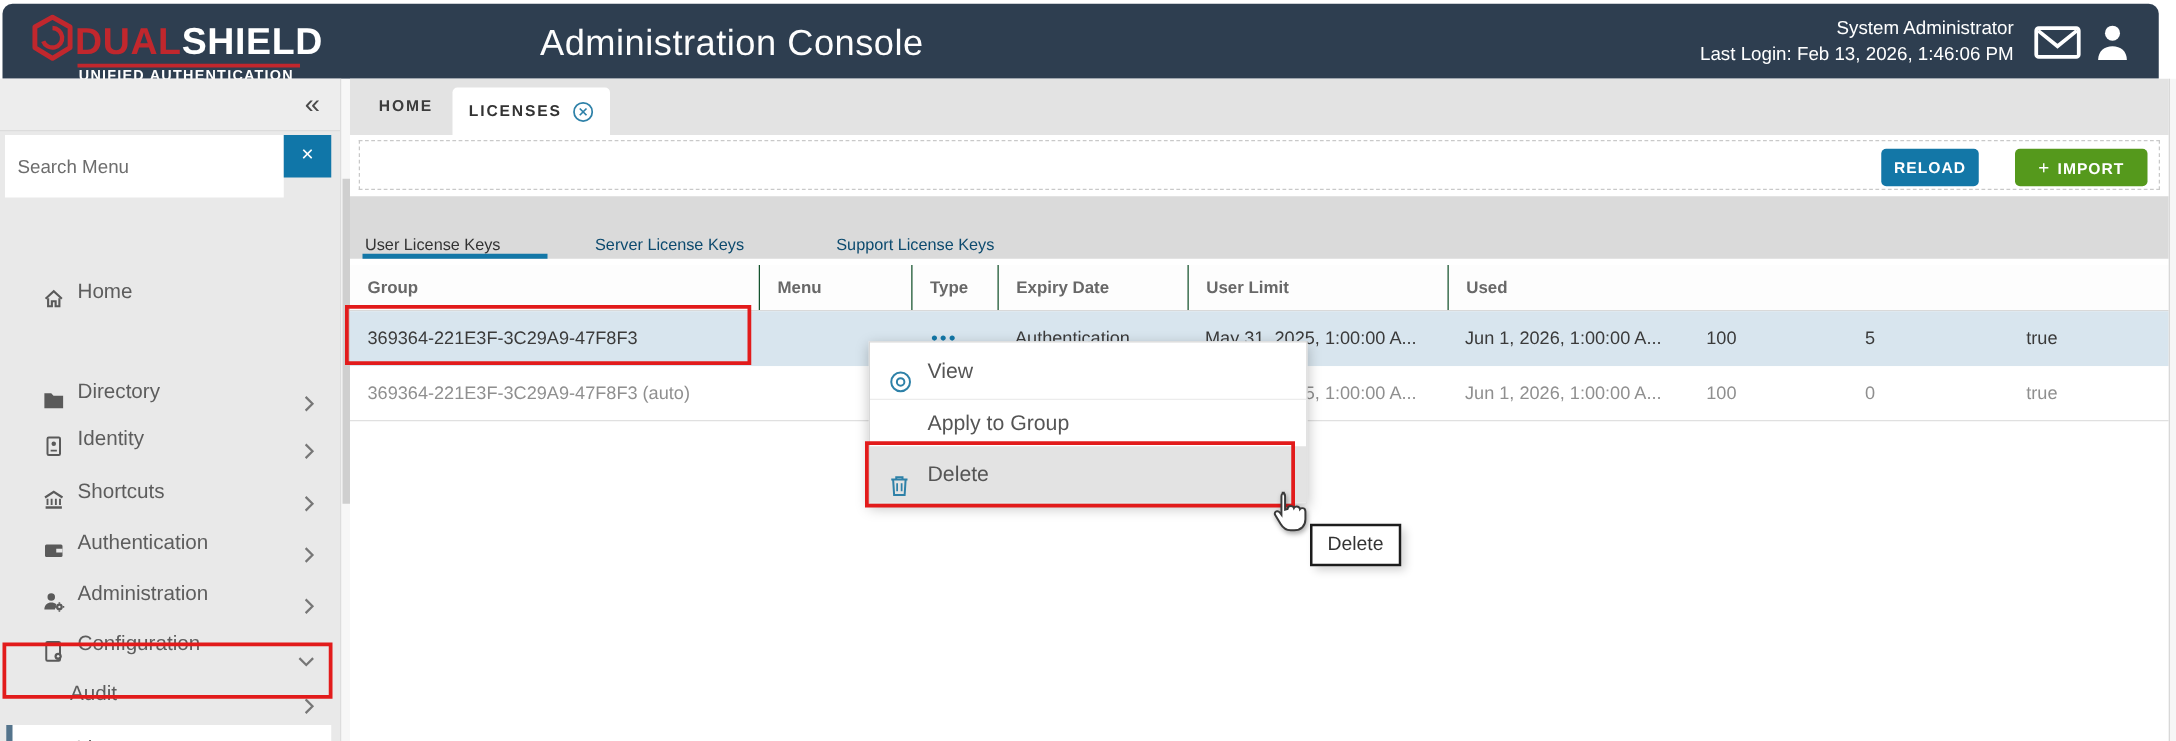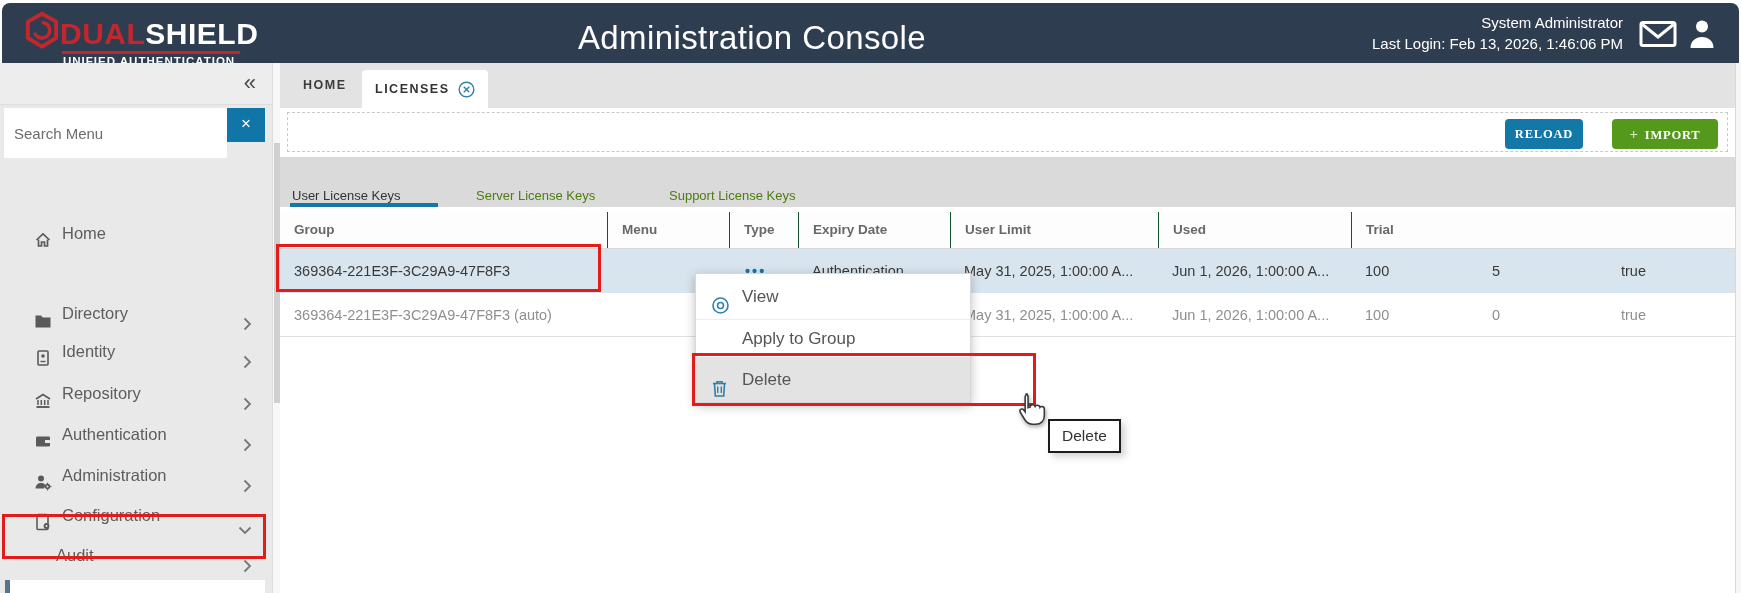--- a/index.html
+++ b/index.html
@@ -1,29 +1,29 @@
 <!DOCTYPE html>
 <html><head>
 <meta charset="utf-8">
 <style>
   * { margin:0; padding:0; box-sizing:border-box; }
   body { background:#fff; font-family:"Liberation Sans", sans-serif; }
   .app { position:relative; width:1741px; height:593px; background:#fff; overflow:hidden; }
 
   
-  .header { position:absolute; left:2px; top:3px; right:2px; height:60px;
+  .header { position:absolute; left:2px; top:3px; right:14px; height:60px;
             background:#2e3e50; border-radius:8px 8px 0 0; }
   .logo { position:absolute; left:22px; top:4px; width:240px; height:56px; }
   .logo-shield { position:absolute; left:0; top:4px; }
   .logo-word { position:absolute; left:36px; top:10px; font-size:30px; font-weight:bold; letter-spacing:0.5px; }
   .logo-word .p1 { color:#c1272d; } .logo-word .p2 { color:#ffffff; }
   .logo-line { position:absolute; left:38px; top:44px; width:178px; height:3px; background:#c1272d; }
   .logo-tag { position:absolute; left:39px; top:48px; color:#fff; font-size:11.5px; font-weight:bold; letter-spacing:1px; }
-  .console-title { position:absolute; left:430px; top:16px; width:640px; text-align:center;
-                   color:#fdfdfd; font-size:33px; font-weight:normal; letter-spacing:0.4px; }
+  .console-title { position:absolute; left:430px; top:16px; width:640px; 
+                   color:#fdfdfd; font-size:29px; font-weight:normal; letter-spacing:0.4px; }
   .user-info { position:absolute; right:116px; top:9px; text-align:right; color:#fff;
                font-size:15px; line-height:21px; }
   .hicon { position:absolute; top:17px; }
   .hicon.mail { right:62px; } .hicon.avatar { right:22px; top:15px; }
 
   
   .sidebar { position:absolute; left:0; top:63px; width:272px; bottom:0; background:#e9e9e9; }
   .collapse-row { position:absolute; left:0; top:0; width:272px; height:42px; background:#ededed;
                   border-bottom:1px solid #dcdcdc; }
   .collapse-btn { position:absolute; right:16px; top:7px; font-size:22px; color:#4a4a4a; cursor:pointer; }
@@ -57,47 +57,47 @@
          letter-spacing:1.5px; color:#3c3c3c; cursor:pointer; }
   .tab.home { left:10px; padding:0 13px; }
   .tab.licenses { left:82px; top:7px; height:38px; line-height:38px; width:126px; background:#fff;
                   border-radius:4px 4px 0 0; padding-left:13px; color:#333; }
   .tab-close { position:absolute; right:13px; top:11px; cursor:pointer; }
 
   .toolbar { position:absolute; left:0; top:45px; width:1455px; height:49px; background:#fff; }
   .toolbar-dashed { position:absolute; left:7px; right:7px; top:4px; bottom:5px; border:1px dashed #c9c9c9; }
   .btn { position:absolute; top:11px; height:30px; border:none; border-radius:4px; color:#fff;
          font-size:12.5px; font-weight:bold; letter-spacing:0.8px; cursor:pointer;
-         font-family:Liberation Serif, serif; }
+         font-family:Liberation Sans, sans-serif; }
   .btn.reload { right:152px; width:78px; background:#1377a7; }
   .btn.import { right:17px; width:106px; background:#55991c; }
   .btn.import .plus { font-weight:normal; font-size:15px; margin-right:6px; }
 
   .subtabs { position:absolute; left:0; top:94px; width:1455px; height:50px; background:#dadada; }
   .subtab { position:absolute; top:0; height:50px; line-height:48px; font-size:13px; cursor:pointer;margin-top:15px; }
   .subtab.active { color:#333; }
-  .subtab.inactive { color:#4d7c0f;text-align:right; }
+  .subtab.inactive { color:#0c4a6e;text-align:right; }
   .subtab-underline { position:absolute; left:10px; top:46px; width:148px; height:4px; background:#1377a7; }
 
   .grid { display:grid; grid-template-columns:327px 122px 69px 152px 208px 193px 127px 129px 128px; }
   .thead { position:absolute; left:0; top:149px; width:1455px; height:37px; background:#fdfdfd;
            border-bottom:1px solid #d9d9d9; }
   .th { line-height:36px; padding-left:14px; font-size:13.5px; font-weight:bold; color:#686868;
         white-space:nowrap; overflow:hidden; }
   .th + .th { border-left:1px solid #14532d; }
   .trow { position:absolute; left:0; width:1455px; height:44px; }
   .trow.r1 { top:186px; background:#d8e5ee; }
   .trow.r2 { top:230px; background:#fff; border-bottom:1px solid #e0e0e0; }
   .td { line-height:44px; padding-left:14px; font-size:14.5px; color:#3a3a3a;
         white-space:nowrap; overflow:hidden; }
   .trow.r2 .td { color:#8f8f8f; }
   .td.menu-dots { color:#1377a7; font-weight:bold; letter-spacing:2px; padding-left:16px; cursor:pointer; }
 
   
-  .ctx { position:absolute; left:695px; top:273px; width:276px; background:#fff; z-index:50;
+  .ctx { position:absolute; left:695px; top:273px; width:351px; background:#fff; z-index:50;
          border:1px solid #d8d8d8; box-shadow:0 3px 10px rgba(0,0,0,0.25); }
   .ctx-item { position:relative; height:45px; line-height:45px; font-size:17px; color:#555;
               padding-left:46px; cursor:pointer; }
   .ctx-item .c-icon { position:absolute; left:15px; top:13px; }
   .ctx-item.view { height:45px; }
   .ctx-item.apply { height:38px; line-height:38px; border-top:1px solid #ececec; padding-left:46px; }
   .ctx-item.delete { height:45px; background:#e3e3e3; }
 
   
   .redbox { position:absolute; border:3px solid #e21b1b; z-index:60; pointer-events:none; }
@@ -175,21 +175,21 @@
       <span class="s-chev"><svg width="9" height="14" viewBox="0 0 9 14">
             <path d="M1.5 1.5 7 7l-5.5 5.5" stroke="#777" stroke-width="1.8" fill="none"></path>
           </svg></span>
     </div>
     <div class="side-item" style="top:310px">
       <span class="s-icon"><svg width="18" height="17" viewBox="0 0 18 17">
             <path d="M2 7 9 2.5 16 7" fill="none" stroke="#5a5a5a" stroke-width="1.7"></path>
             <path d="M4 8v5M7.3 8v5M10.7 8v5M14 8v5" stroke="#5a5a5a" stroke-width="1.5"></path>
             <path d="M2.5 15h13" stroke="#5a5a5a" stroke-width="1.9"></path>
           </svg></span>
-      <span class="s-label">Repository</span>
+      <span class="s-label">Shortcuts</span>
       <span class="s-chev"><svg width="9" height="14" viewBox="0 0 9 14">
             <path d="M1.5 1.5 7 7l-5.5 5.5" stroke="#777" stroke-width="1.8" fill="none"></path>
           </svg></span>
     </div>
     <div class="side-item" style="top:351px">
       <span class="s-icon"><svg width="18" height="18" viewBox="0 0 18 18">
             <rect x="2" y="4.5" width="14" height="10" rx="1.2" fill="#5a5a5a"></rect>
             <rect x="11" y="8" width="5" height="3" fill="#e9e9e9"></rect>
           </svg></span>
       <span class="s-label">Authentication</span>
@@ -262,21 +262,20 @@
       <div class="subtab-underline"></div>
     </div>
 
     <div class="thead grid">
       <div class="th">Group</div>
       <div class="th">Menu</div>
       <div class="th">Type</div>
       <div class="th">Expiry Date</div>
       <div class="th">User Limit</div>
       <div class="th">Used</div>
-      <div class="th">Trial</div>
     </div>
 
     <div class="trow r1 grid">
       <div class="td">369364-221E3F-3C29A9-47F8F3</div>
       <div class="td"></div>
       <div class="td menu-dots">•••</div>
       <div class="td">Authentication</div>
       <div class="td">May 31, 2025, 1:00:00 A...</div>
       <div class="td">Jun 1, 2026, 1:00:00 A...</div>
       <div class="td">100</div>

